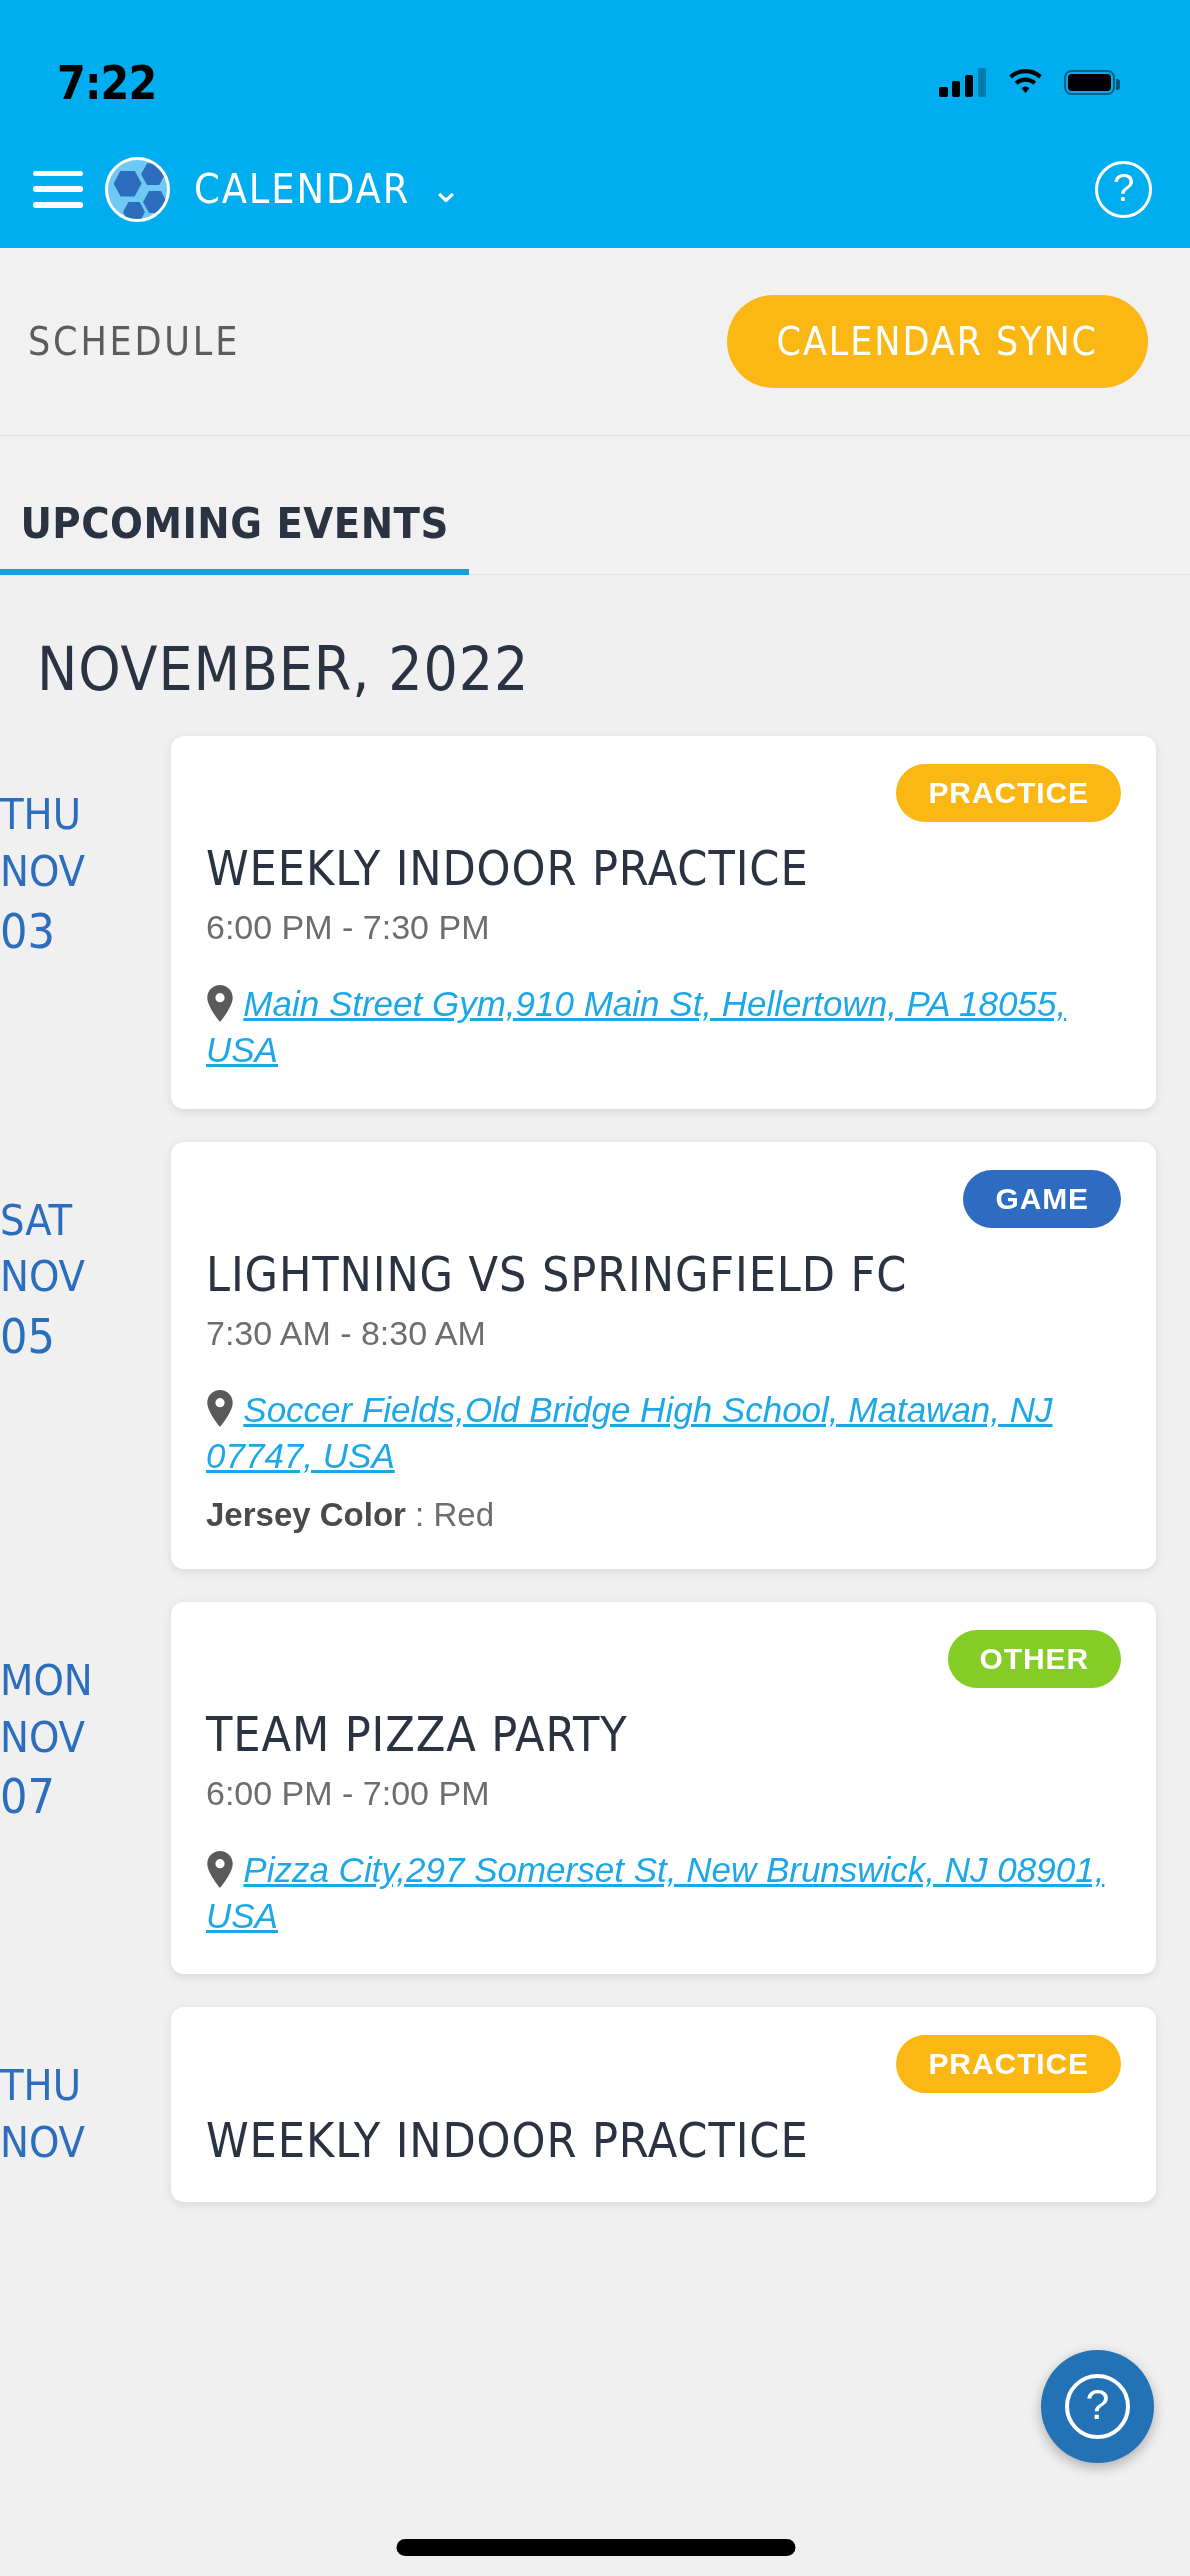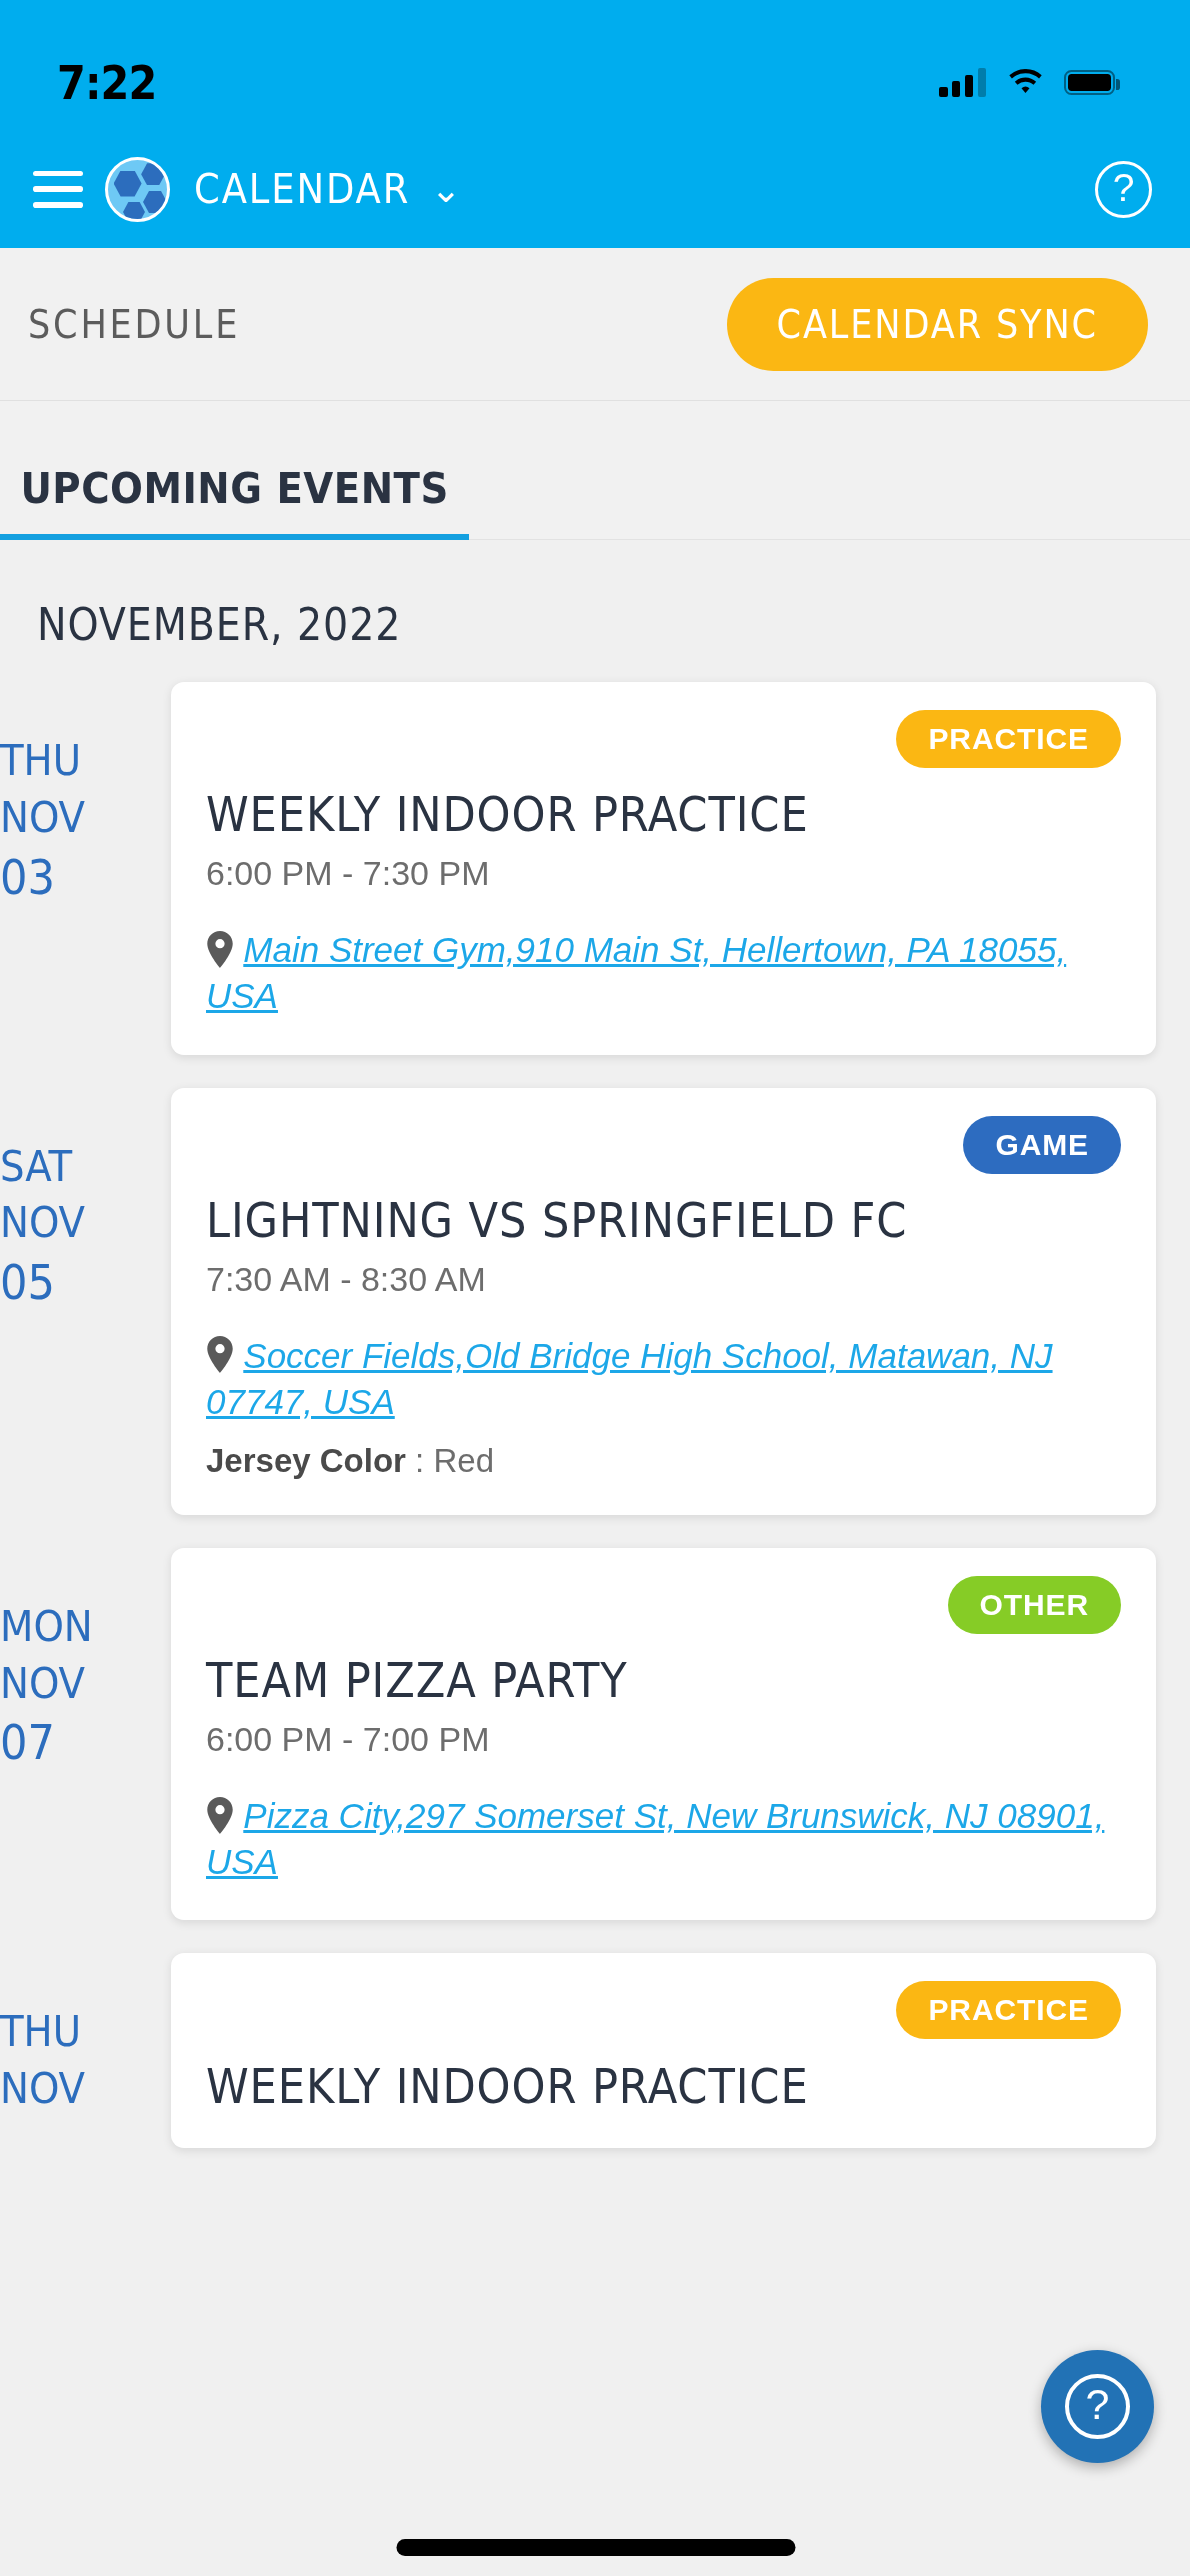--- a/index.html
+++ b/index.html
@@ -64,21 +64,21 @@
   .chev{ margin-left:20.4px; color:#fff; font-size:37px; line-height:1; font-weight:300; }
   .help-circle{
     margin-left:auto; width:57px; height:57px; border-radius:50%;
     border:3.7px solid #fff; color:#fff;
     display:flex; align-items:center; justify-content:center;
     font-size:39px; font-weight:300; line-height:1; padding-bottom:3.7px;
   }
 
   
   .schedule-row{
-    height:153px; background:#f1f1f1;
+    height:188px; background:#f1f1f1;
     display:flex; align-items:center; justify-content:space-between;
     padding:0 43px 0 28px;
     border-bottom:1.9px solid #e0e0e0;
   }
   .schedule-title{
     font-family:"DejaVu Sans Condensed","Liberation Sans",sans-serif;
     font-size:39px; color:#5c5c5c; letter-spacing:2.8px;
   }
   .calendar-sync{
     background:#FBB713; color:#fff; border:none;
@@ -101,21 +101,21 @@
   .tab.active::after{
     content:""; position:absolute; left:0; right:0; bottom:-1.9px;
     height:7.4px; background:#14A0E0;
   }
   .tab.inactive{ color:#4a4a4a; font-weight:400; margin-left:30px; }
 
   
   .content{ background:#f0f0f0; height:2024px; overflow:hidden; position:relative; }
   .month{
     font-family:"DejaVu Sans Condensed","Liberation Sans",sans-serif;
-    font-size:44px; color:#2a3342; letter-spacing:0.9px;
+    font-size:60px; color:#2a3342; letter-spacing:0.9px;
     padding:59px 3px 32px 37px; font-weight:400;
   }
 
   .event-row{ display:flex; align-items:flex-start; padding:0 35px 0 0; margin-bottom:33px; }
   .date-col{
     width:171px; flex:0 0 171px; text-align:left;
     font-family:"DejaVu Sans Condensed","Liberation Sans",sans-serif;
     color:#2C6DBD; padding-top:50px;
   }
   .date-col .dow{ font-size:43px; line-height:1.32; }

